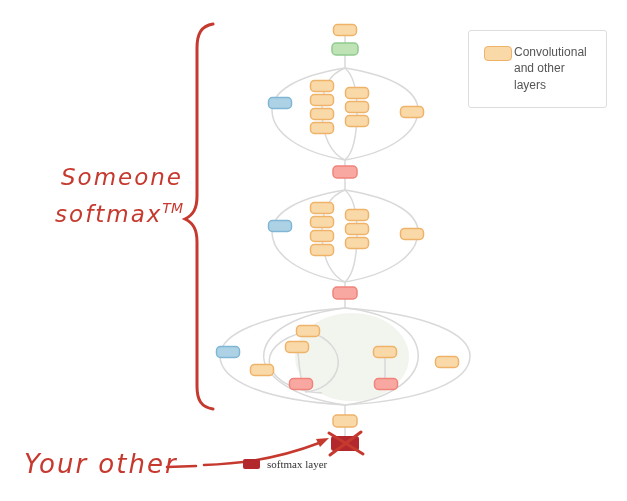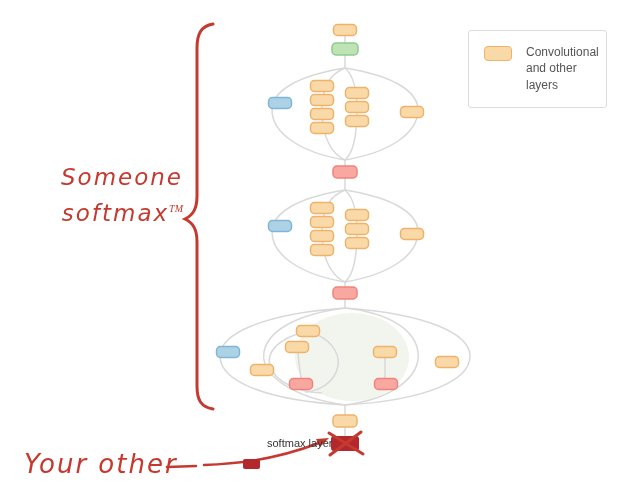--- a/index.html
+++ b/index.html
@@ -4,34 +4,34 @@
 <style>
   html,body{margin:0;padding:0;background:#fff;}
   .canvas{
     position:relative;width:627px;height:501px;background:#fff;overflow:hidden;
     font-family:"Liberation Sans",sans-serif;
   }
   svg.layer{position:absolute;left:0;top:0;}
   .legend{
     position:absolute;left:468px;top:30px;width:139px;box-sizing:border-box;
     background:#fff;border:1px solid #ddd;border-radius:3px;
-    padding:13px 10px 14px 15px;display:flex;gap:14px;align-items:flex-start;
+    padding:13px 10px 14px 15px;display:flex;gap:2px;align-items:flex-start;
   }
   .legend-swatch{
     width:26px;height:13px;border-radius:4px;border:1.5px solid;flex:none;margin-top:2px;
   }
   .legend-label{font-size:12px;line-height:1.36;color:#555;width:84px;}
   .hand{
     position:absolute;font-family:"DejaVu Sans",sans-serif;font-style:italic;
     letter-spacing:2px;
   }
   .sep-label{left:15px;top:162px;width:168px;text-align:right;font-size:23px;line-height:31px;}
-  .sep-label sup{font-size:10px;letter-spacing:0;font-family:Liberation Serif, serif;}
+  .sep-label sup{font-size:14px;letter-spacing:0;}
   .your-work{left:24px;top:449px;font-size:26px;}
-  .softmax-label{position:absolute;left:267px;top:437px;font-size:11px;color:#333;}
+  .softmax-label{position:absolute;left:267px;top:458px;font-size:11px;color:#333;font-family:Liberation Serif, serif;}
 </style>
 </head>
 <body>
 
 <div class="canvas">
 
   <svg class="layer" width="627" height="501" viewBox="0 0 627 501">
 
     <ellipse cx="352" cy="357" rx="57" ry="44" fill="#F2F5EE"></ellipse>
 

